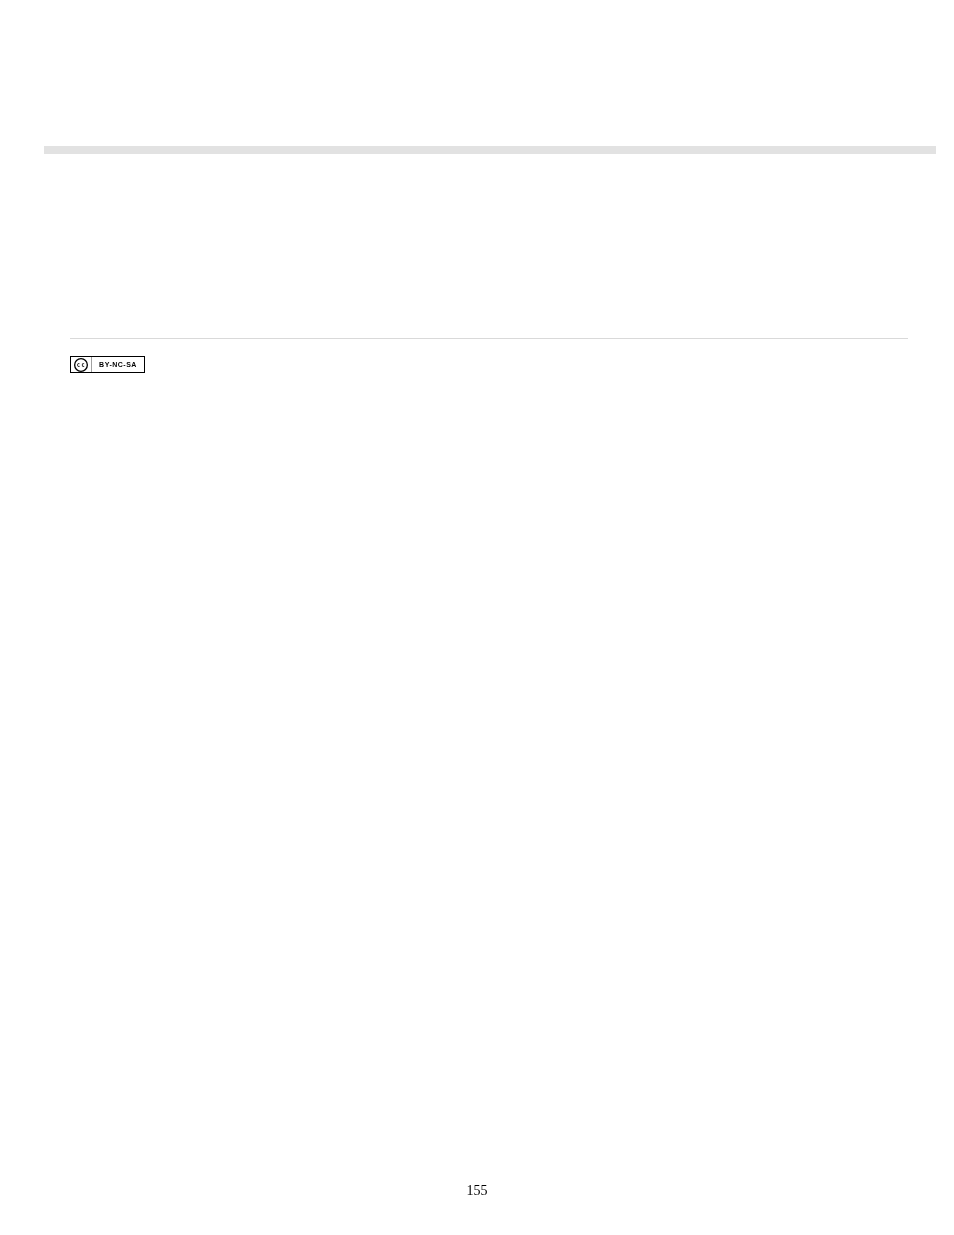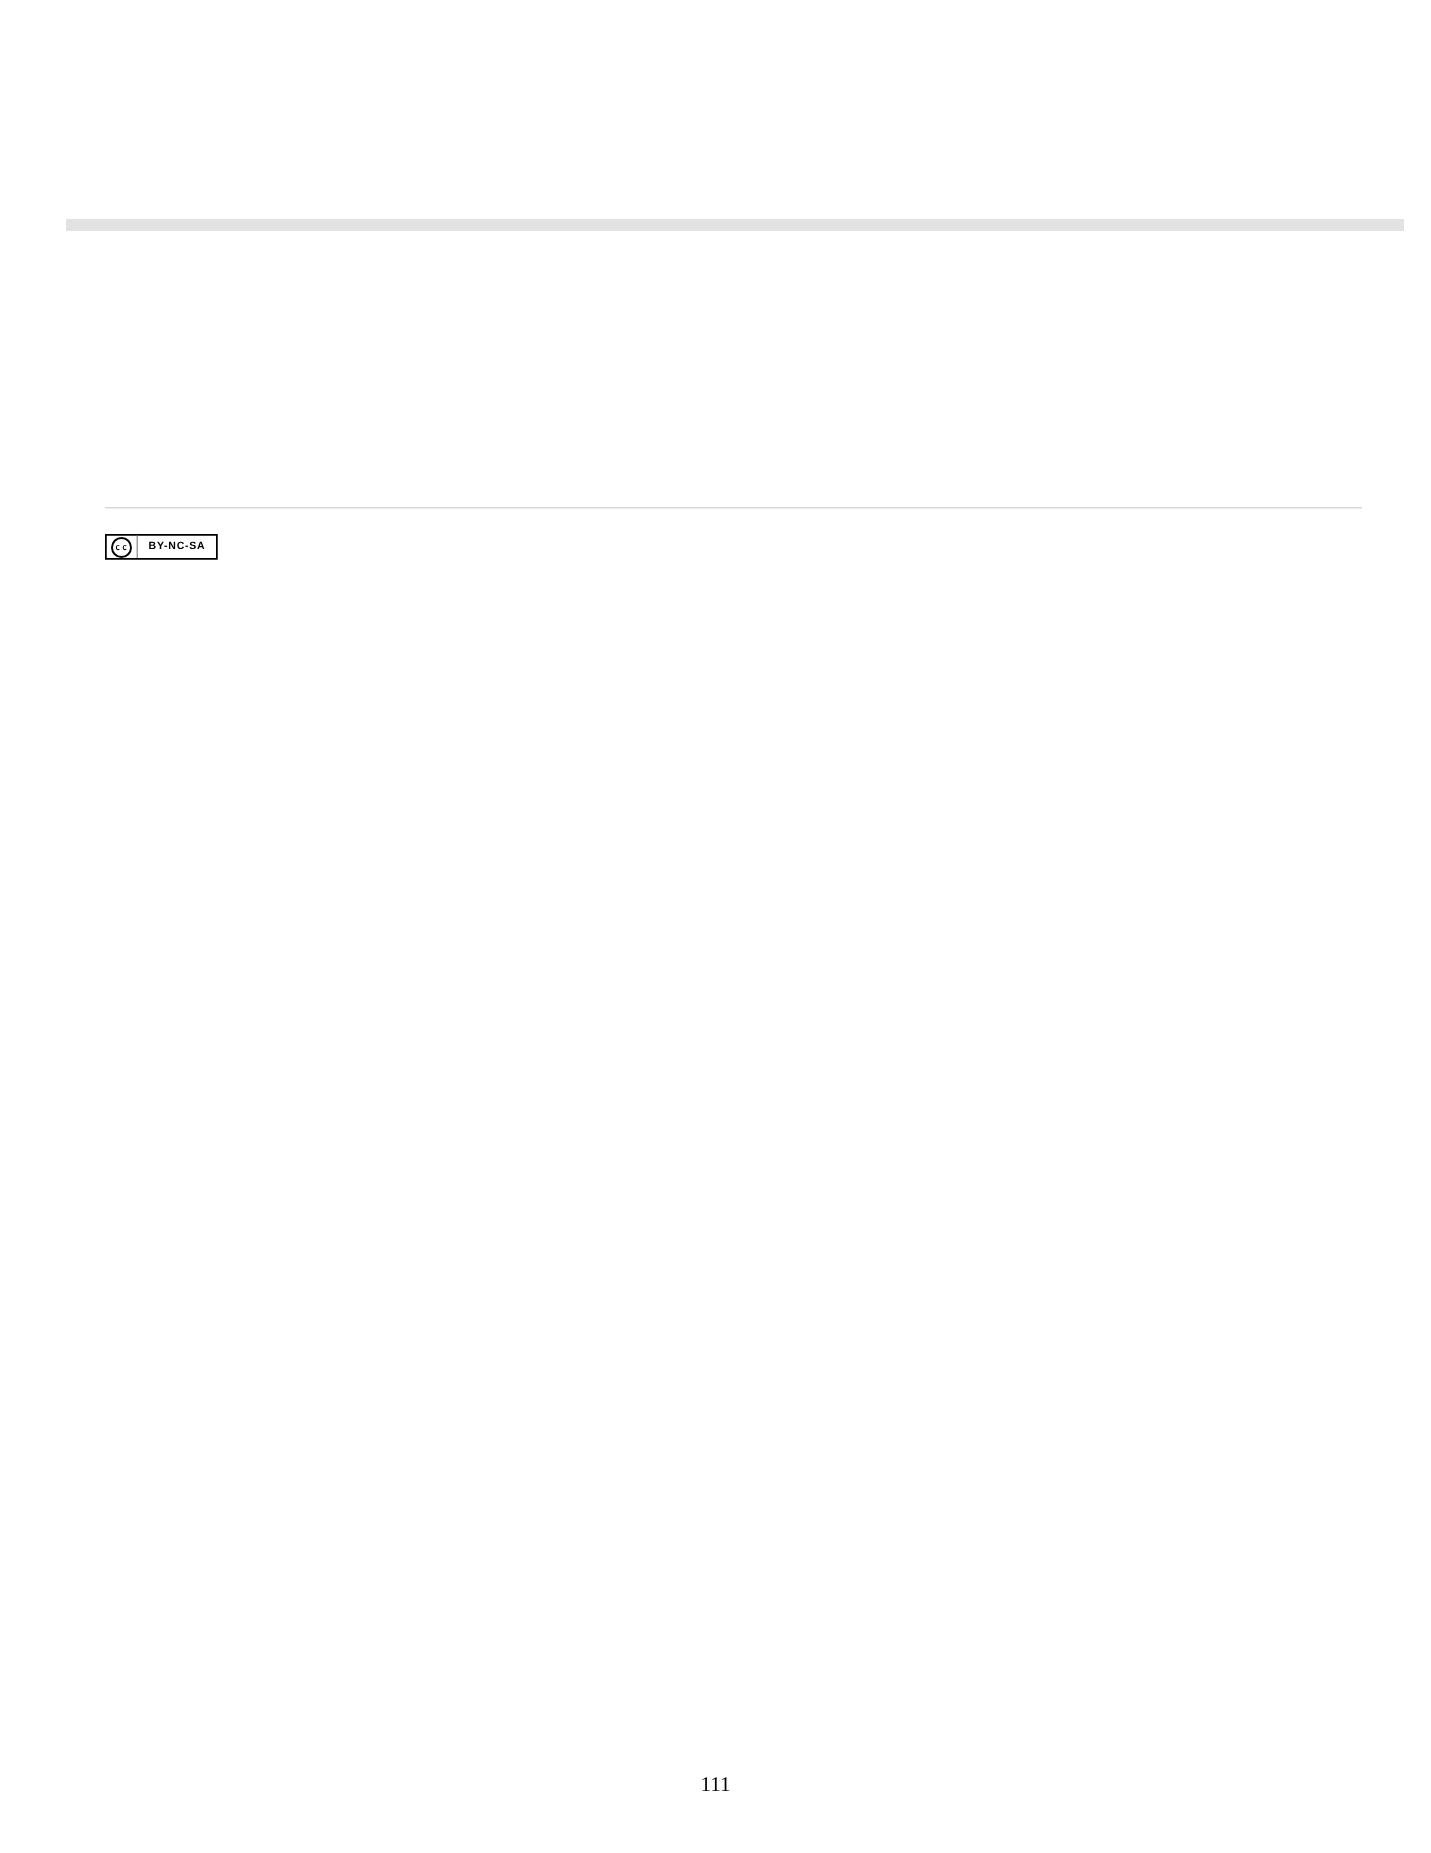--- a/index.html
+++ b/index.html
@@ -93,13 +93,13 @@
         <path d="M26.5 26.5c-1.3-1.6-3.1-2.5-5.1-2.5-3.7 0-6.6 3.1-6.6 8s2.9 8 6.6 8c2.2 0 4-1 5.3-2.8l-2.6-1.6c-0.6 0.9-1.5 1.5-2.7 1.5-2 0-3.3-2-3.3-5.1s1.3-5.1 3.3-5.1c1.1 0 2 0.5 2.6 1.4z" fill="#000"></path>
         <path d="M47.5 26.5c-1.3-1.6-3.1-2.5-5.1-2.5-3.7 0-6.6 3.1-6.6 8s2.9 8 6.6 8c2.2 0 4-1 5.3-2.8l-2.6-1.6c-0.6 0.9-1.5 1.5-2.7 1.5-2 0-3.3-2-3.3-5.1s1.3-5.1 3.3-5.1c1.1 0 2 0.5 2.6 1.4z" fill="#000"></path>
       </svg>
     </span>
   </div>
   <div class="right-cell">
     <span class="label">BY-NC-SA</span>
   </div>
 </div>
 
-<div class="page-number">111</div>
+<div class="page-number">155</div>
 
 </body></html>

